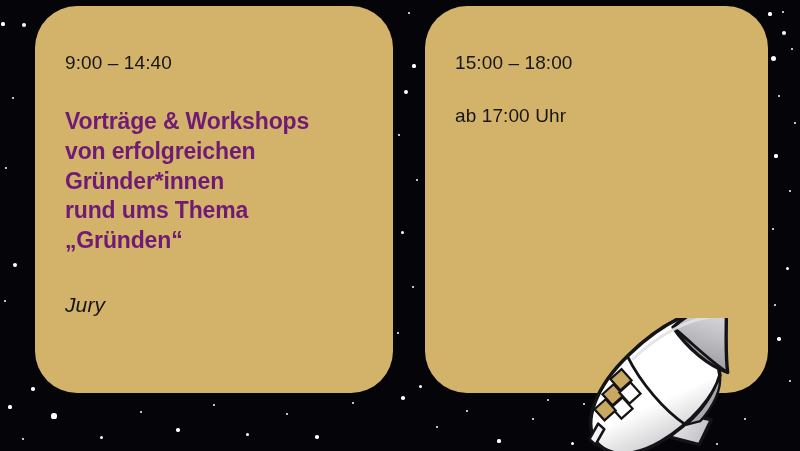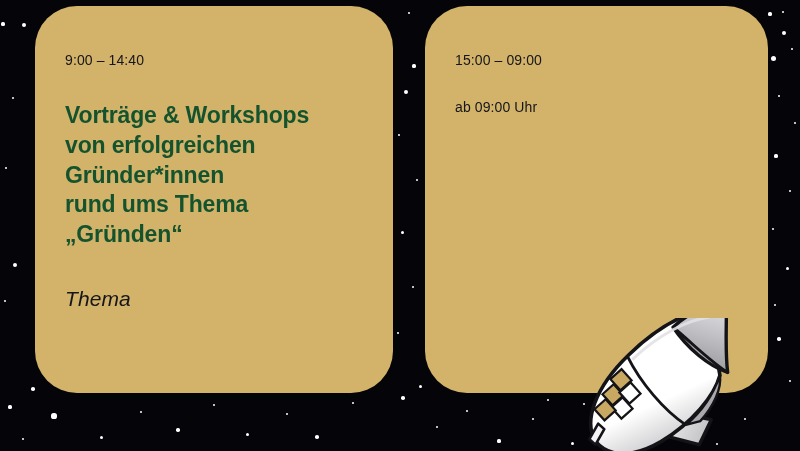--- a/index.html
+++ b/index.html
@@ -49,31 +49,31 @@
   }
   #card-right {
     left: 425px;
     top: 6px;
     width: 343px;
     height: 387px;
     padding: 46px 26px 0 30px;
   }
 
   .time-line {
-    font-size: 14px;
+    font-size: 19px;
     font-weight: 400;
     color: #15151a;
     letter-spacing: 0.1px;
     line-height: 1.2;
     white-space: pre;
   }
   .headline {
     font-size: 23px;
     font-weight: 700;
-    color: #14532d;
+    color: #701a75;
     line-height: 1.30;
     letter-spacing: -0.15px;
     white-space: pre-line;
   }
   .platform {
     font-size: 21px;
     font-style: italic;
     font-weight: 400;
     color: #15151a;
     letter-spacing: 0.1px;
@@ -168,26 +168,26 @@
       <div class="star" style="left: 682.9px; top: 422.9px; width: 2.2px; height: 2.2px; background: rgb(255, 255, 255);"></div>
     </div>
 
   <div class="card" id="card-left">
     <div class="time-line" id="left-time">9:00 – 14:40</div>
     <div class="headline" id="left-headline">Vorträge &amp; Workshops
 von erfolgreichen
 Gründer*innen
 rund ums Thema
 „Gründen“</div>
-    <div class="platform" id="left-platform">Thema</div>
+    <div class="platform" id="left-platform">Jury</div>
   </div>
 
   <div class="card" id="card-right">
-    <div class="time-line" id="right-time">15:00 – 09:00</div>
-    <div class="time-line" id="right-time2">ab 09:00 Uhr</div>
+    <div class="time-line" id="right-time">15:00 – 18:00</div>
+    <div class="time-line" id="right-time2">ab 17:00 Uhr</div>
   </div>
 
   <svg id="rocket" viewBox="0 0 268 150">
     <defs>
       <linearGradient id="bodyShade" x1="0" y1="1" x2="0.3" y2="0">
         <stop offset="0%" stop-color="#c9c9cc"></stop>
         <stop offset="45%" stop-color="#ffffff"></stop>
         <stop offset="100%" stop-color="#ffffff"></stop>
       </linearGradient>
       <linearGradient id="noseShade" x1="0" y1="1" x2="1" y2="0">

